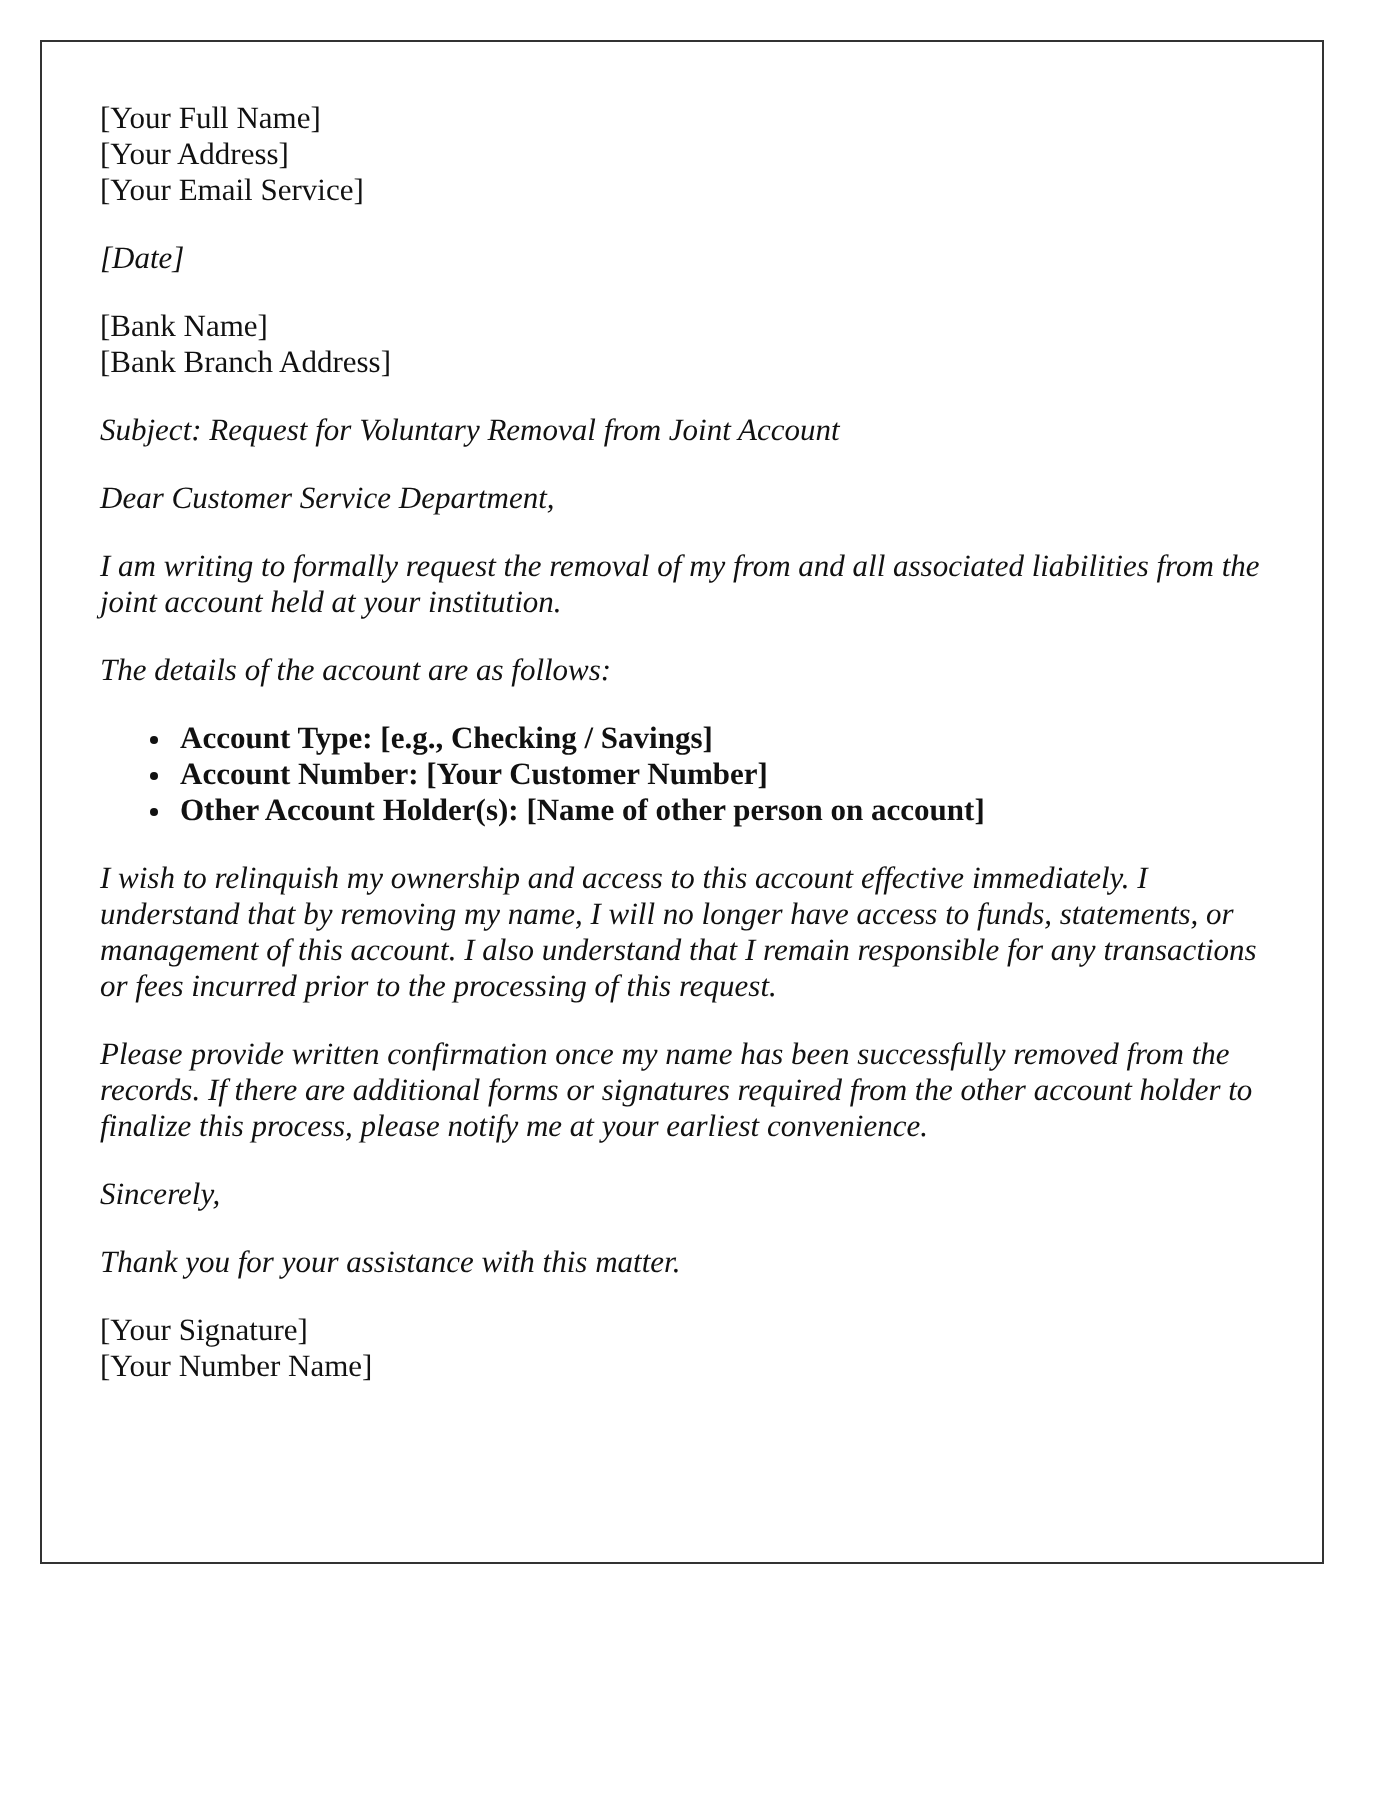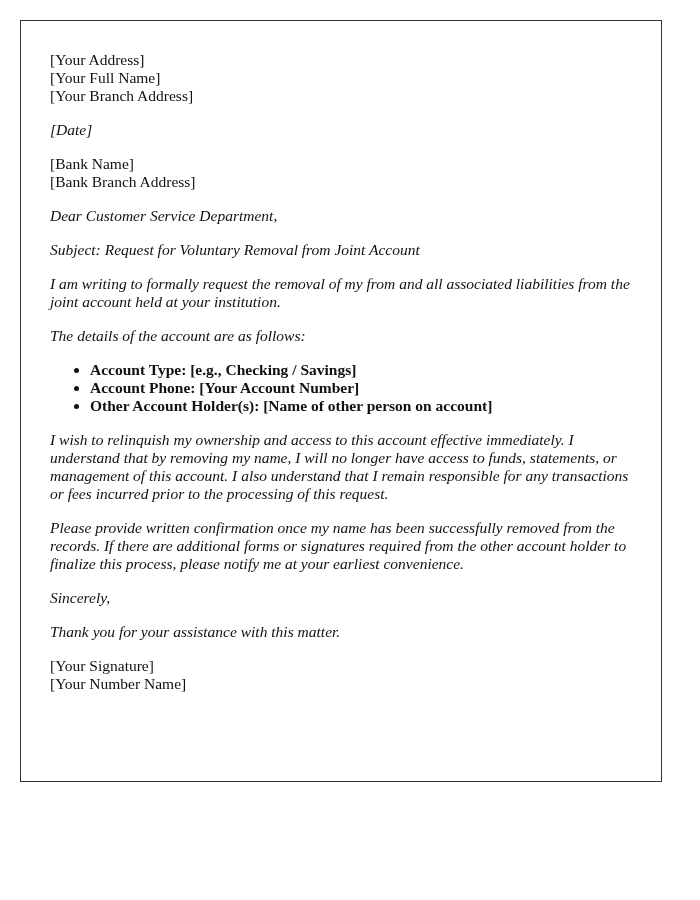--- a/index.html
+++ b/index.html
@@ -48,43 +48,43 @@
       margin: 0;
     }
   </style>
 </head>
 <body>
 
 <div class="letter">
   <div class="letter-inner">
 
     <div class="block">
+      <span class="line">[Your Full Name]</span>
       <span class="line">[Your Address]</span>
-      <span class="line">[Your Full Name]</span>
-      <span class="line">[Your Branch Address]</span>
+      <span class="line">[Your Email Service]</span>
     </div>
 
     <p>[Date]</p>
 
     <div class="block">
       <span class="line">[Bank Name]</span>
       <span class="line">[Bank Branch Address]</span>
     </div>
 
+    <p>Subject: Request for Voluntary Removal from Joint Account</p>
+
     <p>Dear Customer Service Department,</p>
-
-    <p>Subject: Request for Voluntary Removal from Joint Account</p>
 
     <p>I am writing to formally request the removal of my from and all associated liabilities from the joint account held at your institution.</p>
 
     <p>The details of the account are as follows:</p>
 
     <ul class="details">
       <li>Account Type: [e.g., Checking / Savings]</li>
-      <li>Account Phone: [Your Account Number]</li>
+      <li>Account Number: [Your Customer Number]</li>
       <li>Other Account Holder(s): [Name of other person on account]</li>
     </ul>
 
     <p>I wish to relinquish my ownership and access to this account effective immediately. I understand that by removing my name, I will no longer have access to funds, statements, or management of this account. I also understand that I remain responsible for any transactions or fees incurred prior to the processing of this request.</p>
 
     <p>Please provide written confirmation once my name has been successfully removed from the records. If there are additional forms or signatures required from the other account holder to finalize this process, please notify me at your earliest convenience.</p>
 
     <p>Sincerely,</p>
 
     <p>Thank you for your assistance with this matter.</p>

